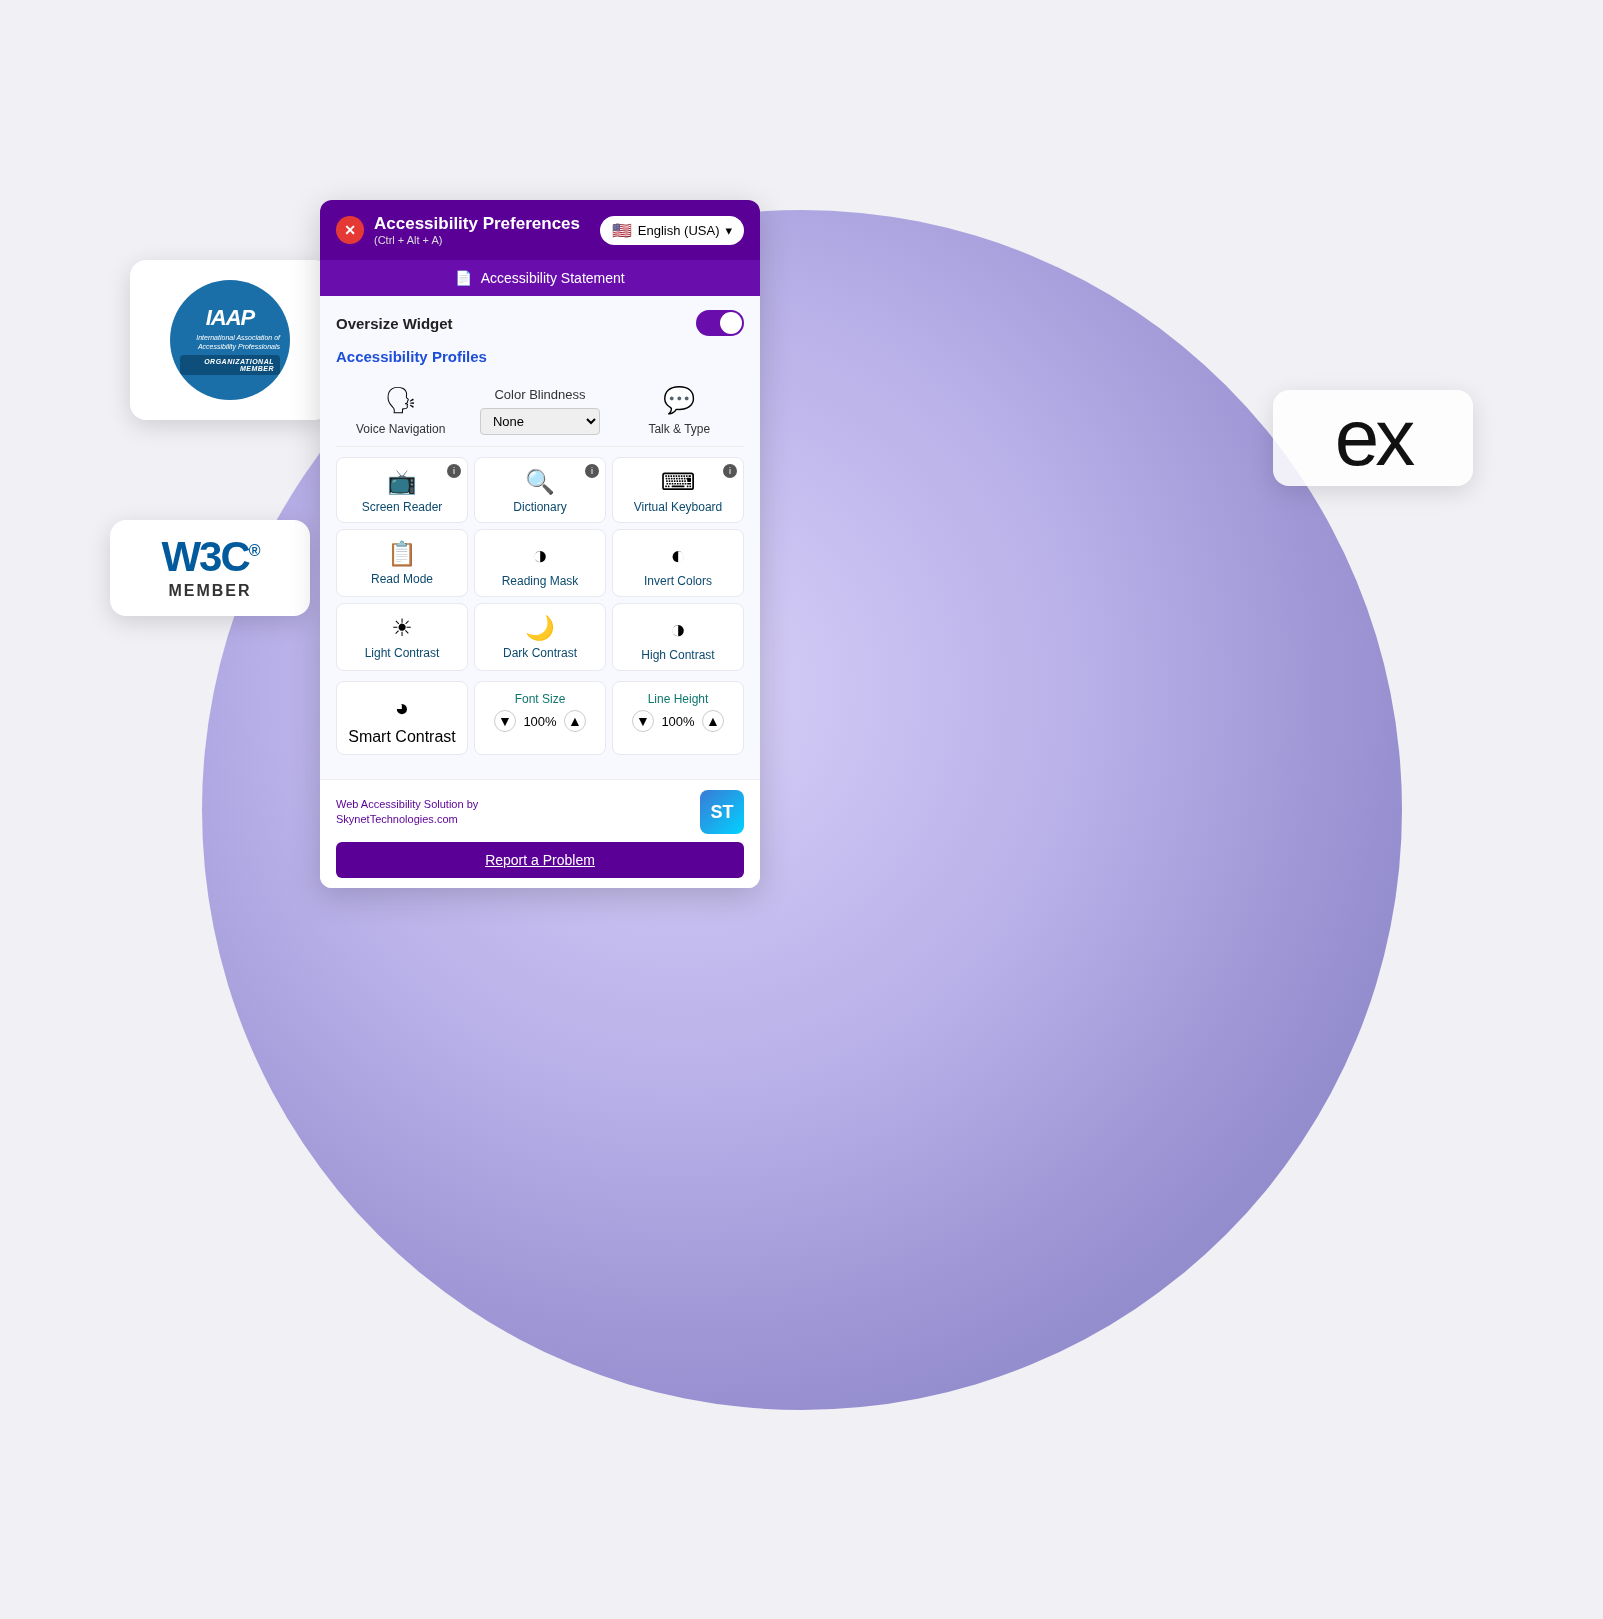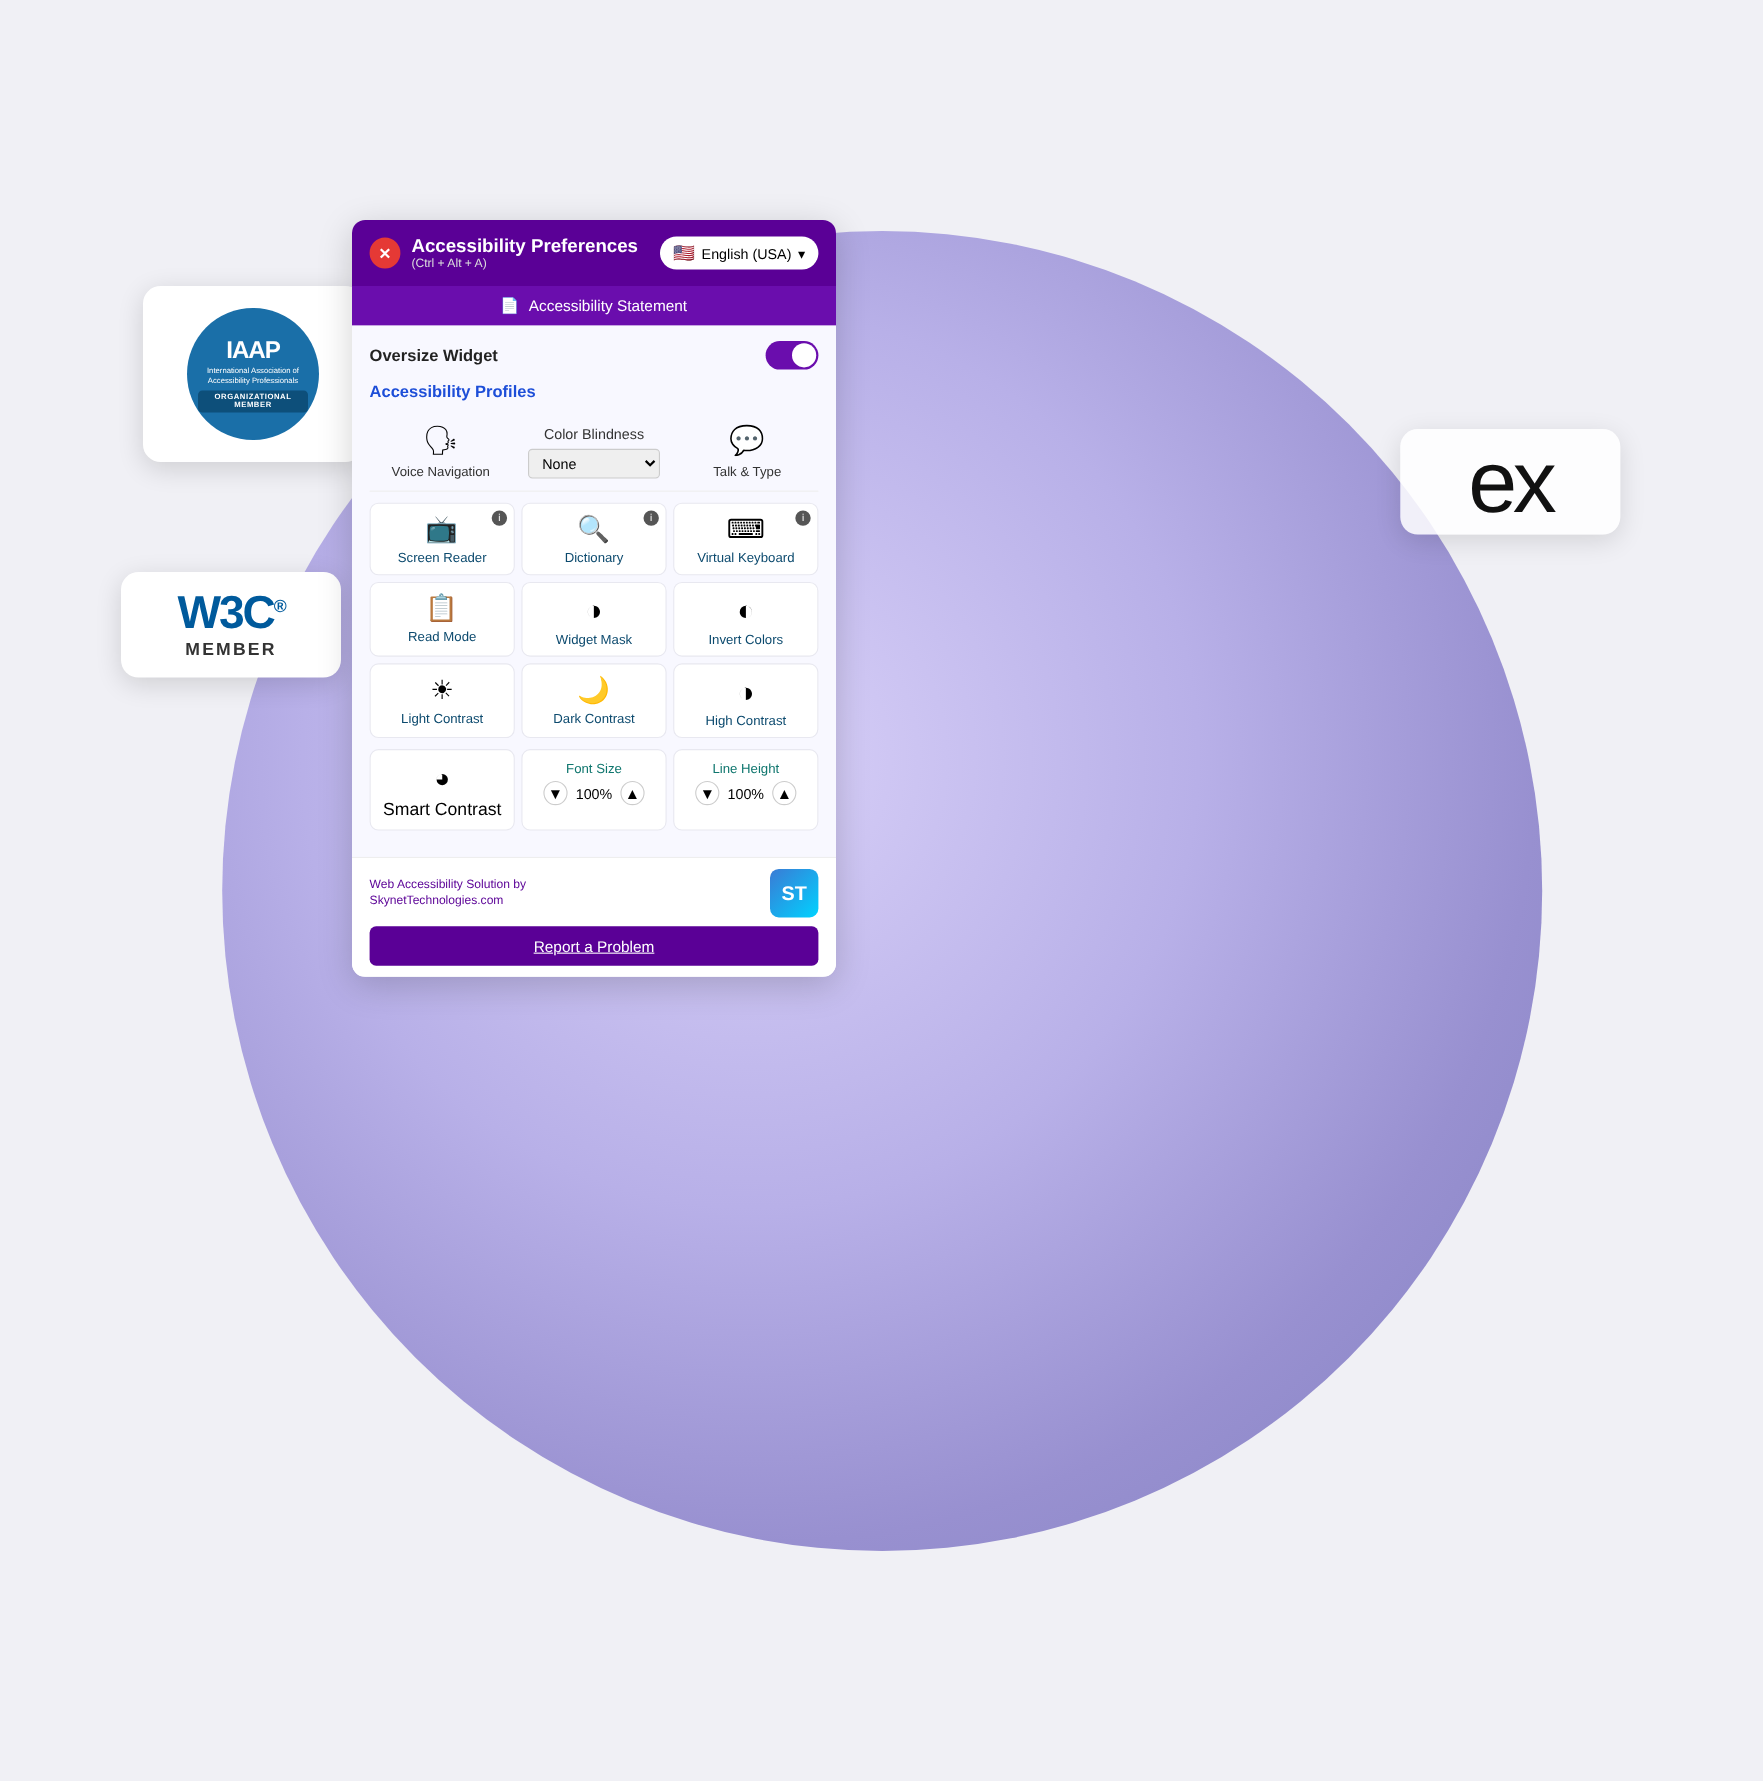--- a/index.html
+++ b/index.html
@@ -390,22 +390,23 @@
     .iaap-circle {
       width: 120px;
       height: 120px;
       border-radius: 50%;
       background: #1a6fa8;
       display: flex;
       flex-direction: column;
       align-items: center;
       justify-content: center;
       color: #fff;
-      text-align: center;
+      text-align: right;
       padding: 10px;
+      font-style: italic;
     }
 
     .iaap-title {
       font-size: 22px;
       font-weight: 900;
       letter-spacing: -1px;
     }
 
     .iaap-subtitle {
       font-size: 7px;
@@ -577,21 +578,21 @@
         <div class="feat-label">Virtual Keyboard</div>
       </div>
 
       <div class="feature-card">
         <div class="feat-icon">📋</div>
         <div class="feat-label">Read Mode</div>
       </div>
 
       <div class="feature-card">
         <div class="feat-icon" style="font-size:26px">◑</div>
-        <div class="feat-label">Widget Mask</div>
+        <div class="feat-label">Reading Mask</div>
       </div>
 
       <div class="feature-card">
         <div class="feat-icon" style="font-size:26px">◐</div>
         <div class="feat-label">Invert Colors</div>
       </div>
 
       <div class="feature-card">
         <div class="feat-icon">☀</div>
         <div class="feat-label">Light Contrast</div>

